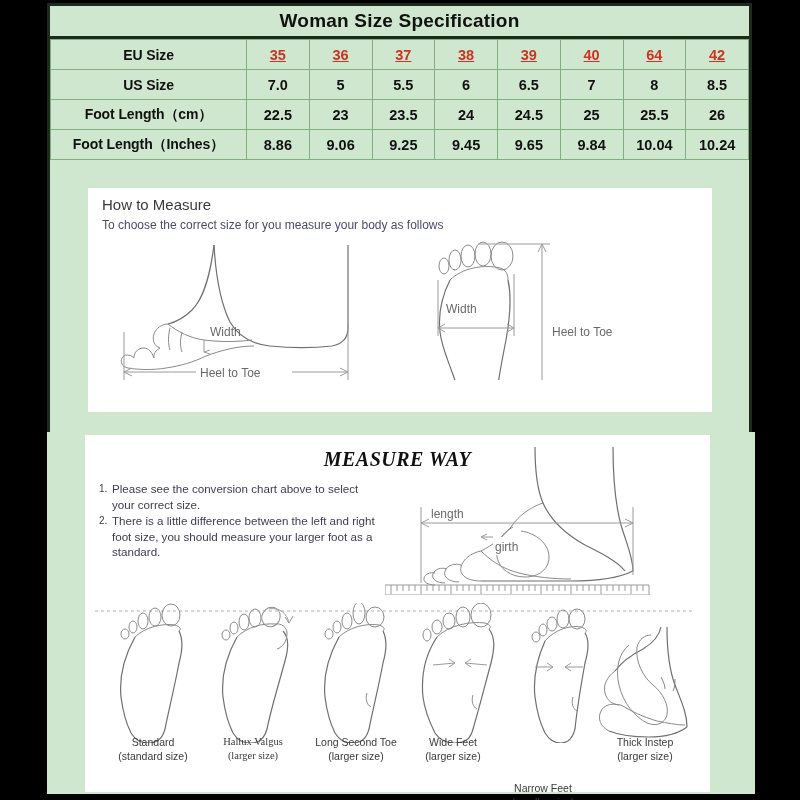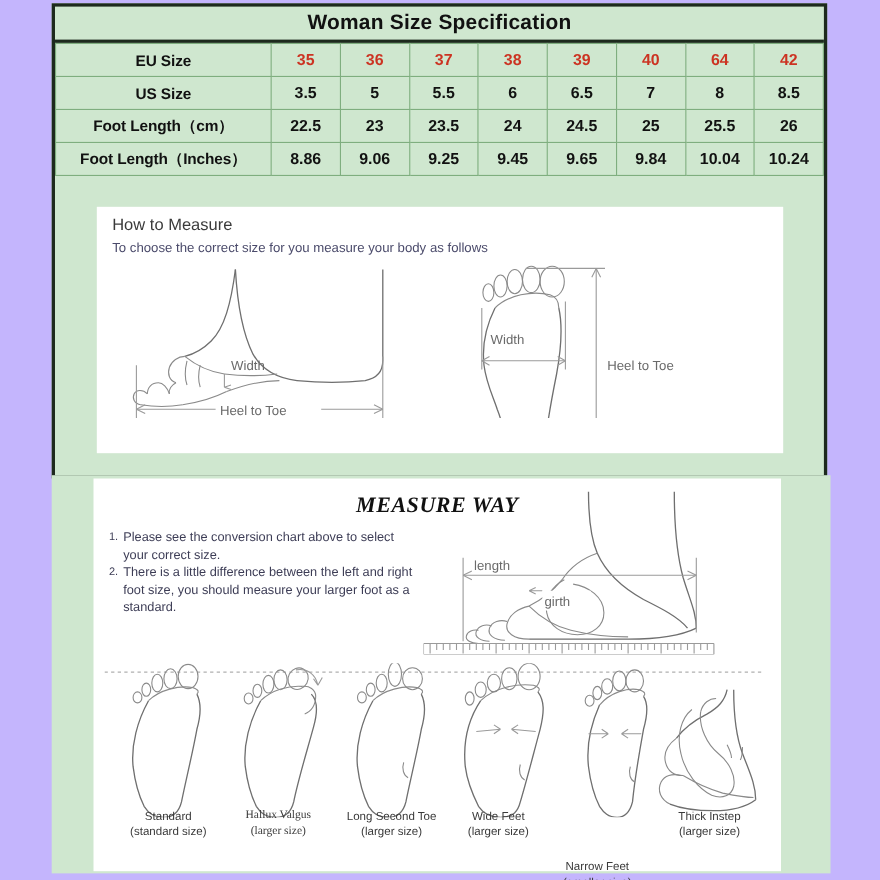--- a/index.html
+++ b/index.html
@@ -2,21 +2,21 @@
 <html><head>
 <meta charset="utf-8">
 <style>
   * { box-sizing: border-box; margin: 0; padding: 0; }
   html, body {
     width: 800px; height: 800px;
     background: #ffffff;
     font-family: "Liberation Sans", sans-serif;
     overflow: hidden;
   }
-  .page { position: relative; width: 800px; height: 800px; background: #c4b5fd; }
+  .page { position: relative; width: 800px; height: 800px; background: #000000; }
 
   
   .panel-top {
     position: absolute; left: 47px; top: 3px;
     width: 705px; height: 432px;
     background: #cfe7cf;
     border: 3px solid #1d2a1d;
   }
   .title-row {
     height: 33px; border-bottom: 3px solid #1d2a1d;
@@ -37,21 +37,21 @@
     font-weight: 700;
     color: #111;
     white-space: nowrap;
   }
   table.sizes td.rowhead {
     width: 196px;
     font-size: 14px;
     letter-spacing: -.1px;
     margin-top: 48px;
   }
-  table.sizes td.eu { color: #cc3322; }
+  table.sizes td.eu { color: #cc3322; text-decoration: underline; }
   table.sizes tr:last-child td { border-bottom: 1px solid #7fae7f; }
 
   
   .howto-card {
     position: absolute; left: 38px; top: 182px;
     width: 624px; height: 224px;
     background: #ffffff;
   }
   .howto-h {
     position: absolute; left: 14px; top: 8px;
@@ -131,21 +131,21 @@
         <td class="eu">36</td>
         <td class="eu">37</td>
         <td class="eu">38</td>
         <td class="eu">39</td>
         <td class="eu">40</td>
         <td class="eu">64</td>
         <td class="eu">42</td>
       </tr>
       <tr>
         <td class="rowhead">US Size</td>
-        <td>3.5</td>
+        <td>7.0</td>
         <td>5</td>
         <td>5.5</td>
         <td>6</td>
         <td>6.5</td>
         <td>7</td>
         <td>8</td>
         <td>8.5</td>
       </tr>
       <tr>
         <td class="rowhead">Foot Length（cm）</td>

